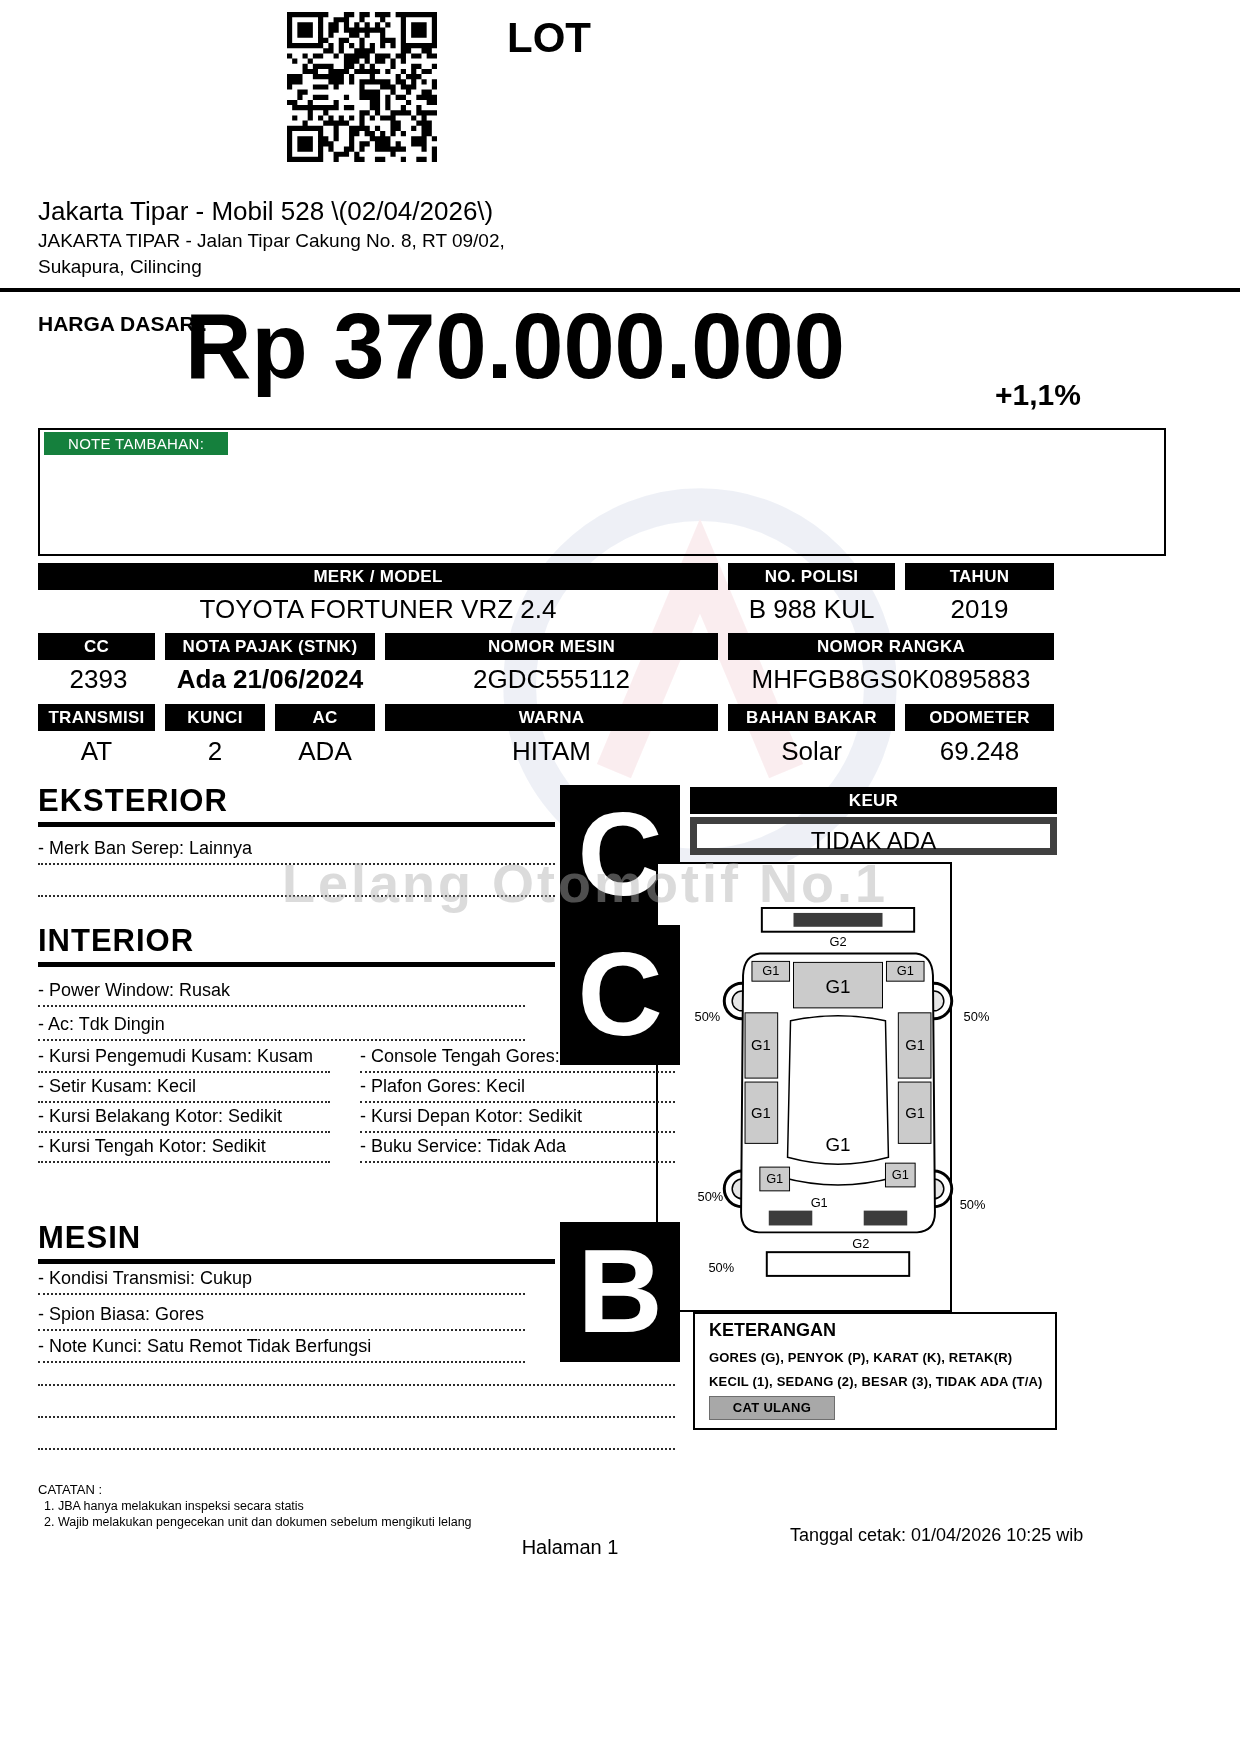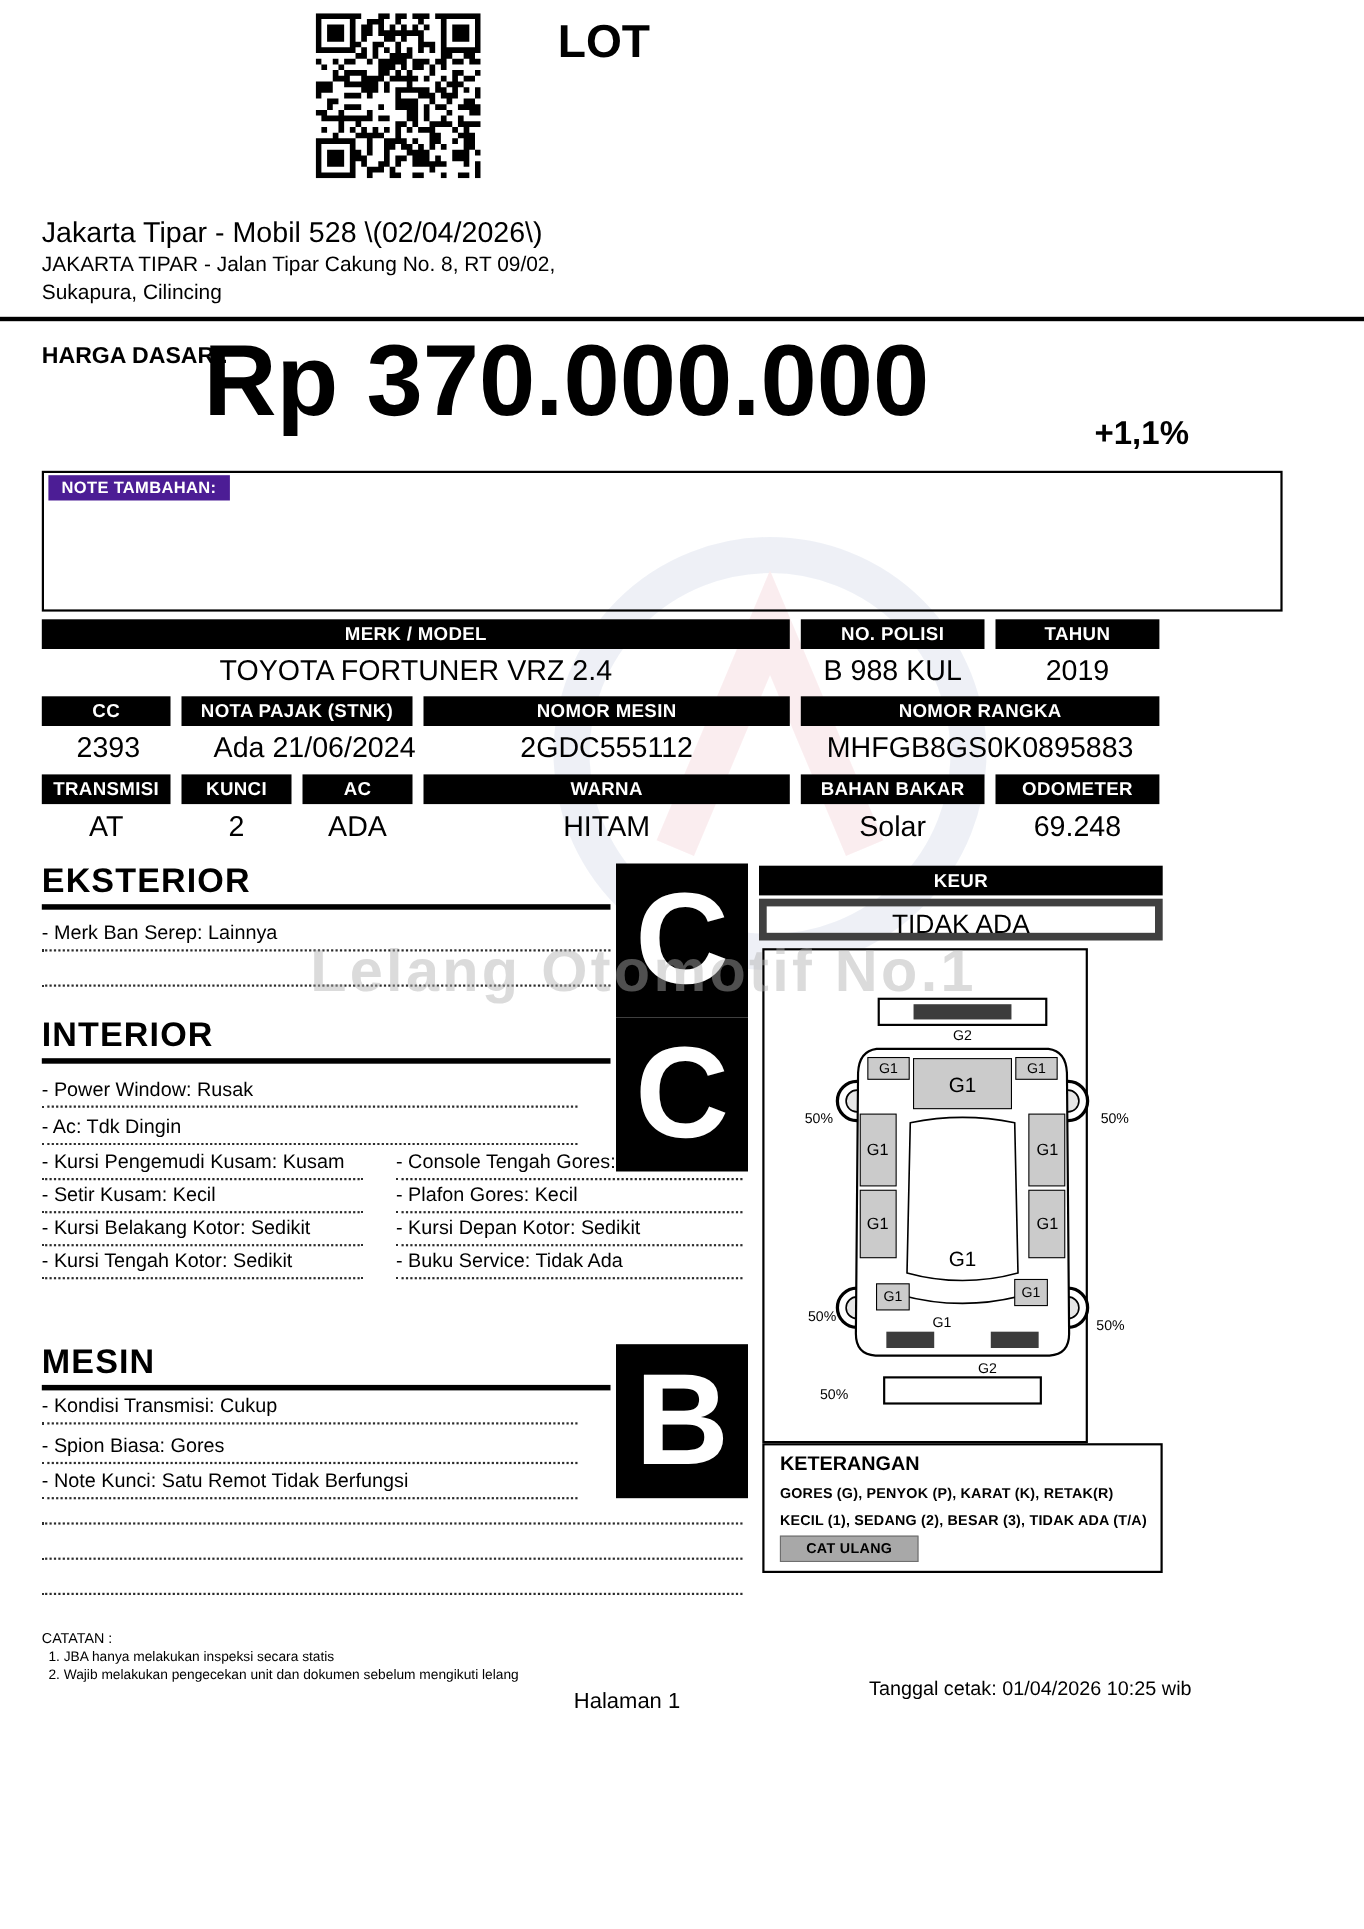--- a/index.html
+++ b/index.html
@@ -20,22 +20,22 @@
   .item { position:absolute; font-size:18px; height:27px; white-space:nowrap; }
   .dotted { border-bottom:2px dotted #2b2b2b; }
   .sec-title { position:absolute; font-size:31px; font-weight:bold; letter-spacing:1px; }
   .sec-rule { position:absolute; left:38px; width:517px; height:5px; background:#000; }
   .grade-box {
     position:absolute; width:120px; height:140px; background:#000; color:#fff;
     font-weight:bold; font-size:118px; text-align:center; line-height:138px;
   }
   .note-box { position:absolute; border:2px solid #000; }
   .note-label {
-    position:absolute; left:4px; top:2px; background:#4c1d95; color:#fff;
-    font-size:15px; font-weight:bold; padding:3px 12px; letter-spacing:.3px;
+    position:absolute; left:4px; top:2px; background:#15803d; color:#fff;
+    font-size:15px; font-weight:normal; padding:3px 24px; letter-spacing:.3px;
   }
   .keur-val {
     position:absolute; border:7px solid #404040; font-size:24px; text-align:center;
     line-height:34px;
   }
   .diagram-box { position:absolute; border:2px solid #000; background:#fff; }
   .ket-box { position:absolute; border:2px solid #000; background:#fff; }
   .ket-title { position:absolute; left:14px; top:6px; font-size:18px; font-weight:bold; }
   .ket-line { position:absolute; left:14px; font-size:13px; font-weight:bold; letter-spacing:.2px; }
   .ket-badge {
@@ -94,21 +94,21 @@
   <div class="val-cell" style="left:38px;top:592px;width:680px;">TOYOTA FORTUNER VRZ 2.4</div>
   <div class="val-cell" style="left:728px;top:592px;width:167px;">B 988 KUL</div>
   <div class="val-cell" style="left:905px;top:592px;width:149px;">2019</div>
 
   <div class="hdr-cell" style="left:38px;top:633px;width:117px;">CC</div>
   <div class="hdr-cell" style="left:165px;top:633px;width:210px;">NOTA PAJAK (STNK)</div>
   <div class="hdr-cell" style="left:385px;top:633px;width:333px;">NOMOR MESIN</div>
   <div class="hdr-cell" style="left:728px;top:633px;width:326px;">NOMOR RANGKA</div>
 
   <div class="val-cell" style="left:40px;top:662px;width:117px;">2393</div>
-  <div class="val-cell" style="left:181px;top:662px;width:210px;">Ada 21/06/2024</div>
+  <div class="val-cell" style="left:165px;top:662px;width:210px;font-weight:bold;">Ada 21/06/2024</div>
   <div class="val-cell" style="left:385px;top:662px;width:333px;">2GDC555112</div>
   <div class="val-cell" style="left:728px;top:662px;width:326px;">MHFGB8GS0K0895883</div>
 
   <div class="hdr-cell" style="left:38px;top:704px;width:117px;">TRANSMISI</div>
   <div class="hdr-cell" style="left:165px;top:704px;width:100px;">KUNCI</div>
   <div class="hdr-cell" style="left:275px;top:704px;width:100px;">AC</div>
   <div class="hdr-cell" style="left:385px;top:704px;width:333px;">WARNA</div>
   <div class="hdr-cell" style="left:728px;top:704px;width:167px;">BAHAN BAKAR</div>
   <div class="hdr-cell" style="left:905px;top:704px;width:149px;">ODOMETER</div>
 
@@ -122,21 +122,21 @@
   <div class="sec-title" style="left:38px;top:783px;">EKSTERIOR</div>
   <div class="sec-rule" style="top:822px;"></div>
   <div class="grade-box" style="left:560px;top:785px;">C</div>
 
   <div class="item dotted" style="left:38px;top:838px;width:517px;">- Merk Ban Serep: Lainnya</div>
   <div class="item dotted" style="left:38px;top:870px;width:517px;"></div>
 
   <div class="hdr-cell" style="left:690px;top:787px;width:367px;">KEUR</div>
   <div class="keur-val" style="left:690px;top:817px;width:367px;height:38px;">TIDAK ADA</div>
 
-  <div class="diagram-box" style="left:693px;top:862px;width:296px;height:450px;text-decoration:underline;">
+  <div class="diagram-box" style="left:656px;top:862px;width:296px;height:450px;text-decoration:underline;">
     <svg width="360" height="446" viewBox="0 0 364 450">
       <g stroke="#000" fill="#fff">
         <g>
           <circle cx="85" cy="138" r="18" stroke-width="3"></circle>
             <circle cx="85" cy="138" r="10" fill="#e6e6e6" stroke-width="1.5"></circle>
           <circle cx="279" cy="138" r="18" stroke-width="3"></circle>
             <circle cx="279" cy="138" r="10" fill="#e6e6e6" stroke-width="1.5"></circle>
           <circle cx="85" cy="328" r="18" stroke-width="3"></circle>
             <circle cx="85" cy="328" r="10" fill="#e6e6e6" stroke-width="1.5"></circle>
           <circle cx="279" cy="328" r="18" stroke-width="3"></circle>

